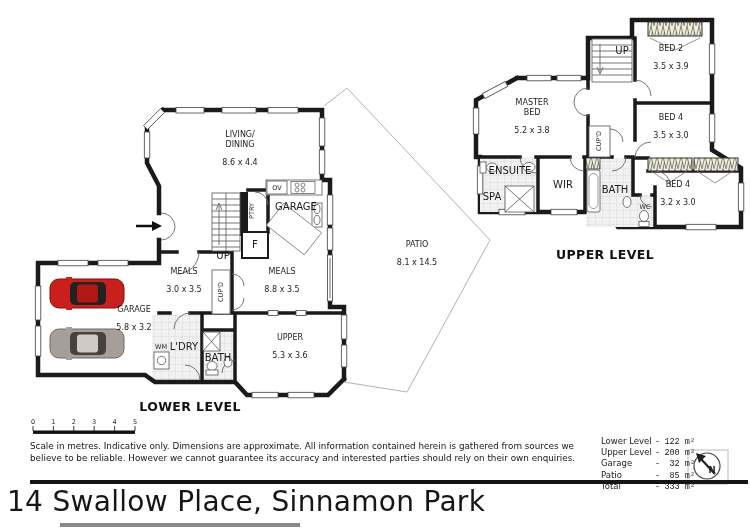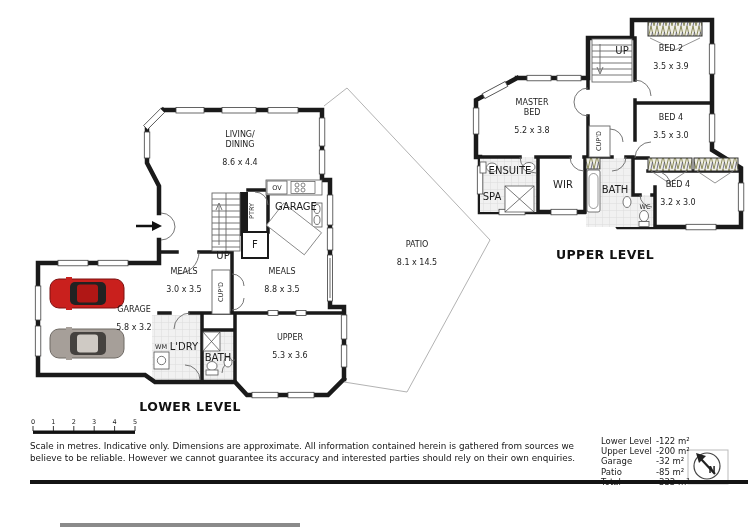--- a/index.html
+++ b/index.html
@@ -15,21 +15,21 @@
   .lvl{font-weight:bold;font-size:12.5px;letter-spacing:.4px;white-space:nowrap;color:#111;}
   .tick{position:absolute;transform:translate(-50%,0);font:6.5px "DejaVu Sans",sans-serif;color:#222;}
   .disclaimer{position:absolute;left:30px;top:440px;width:560px;
        font:8.8px/1.38 "DejaVu Sans",sans-serif;color:#151515;white-space:pre-line;}
   .rule{position:absolute;left:30px;top:480px;width:718px;height:3.5px;background:#141414;}
   .rule2{position:absolute;left:60px;top:523px;width:240px;height:4px;background:#8a8a8a;}
   .title{position:absolute;left:7px;top:485px;font:28px "DejaVu Sans",sans-serif;
        letter-spacing:.3px;color:#161616;white-space:nowrap;}
   .areas{position:absolute;left:601px;top:436px;width:94px;}
   .arow{display:flex;justify-content:space-between;font:8.5px/10.2px "DejaVu Sans",sans-serif;color:#1a1a1a;}
-  .avnum{display:inline-block;min-width:36px;text-align:left;}
+  .avnum{display:inline-block;min-width:36px;text-align:right;font-family:Liberation Mono, monospace;}
   .northN{position:absolute;left:712px;top:470px;transform:translate(-50%,-50%);
        font:bold 8.5px "DejaVu Sans",sans-serif;color:#222;}
 </style>
 </head>
 <body>
 
 <div class="page">
 
 <svg width="750" height="530" viewBox="0 0 750 530">
   <defs>
@@ -323,15 +323,16 @@
         <span>Total</span>
         <span><span>-</span><span class="avnum">333 m²</span></span>
       </div>
 </div>
 
 <div class="northN"><span>N</span></div>
 
 <div class="disclaimer"><span>Scale in metres. Indicative only. Dimensions are approximate.  All information contained herein is gathered from sources we
 believe to be reliable. However we cannot guarantee its accuracy and interested parties should rely on their own enquiries.</span></div>
 <div class="rule"></div>
+<div class="title"><span>14 Swallow Place, Sinnamon Park</span></div>
 <div class="rule2"></div>
 
 </div>
 
 </body></html>

